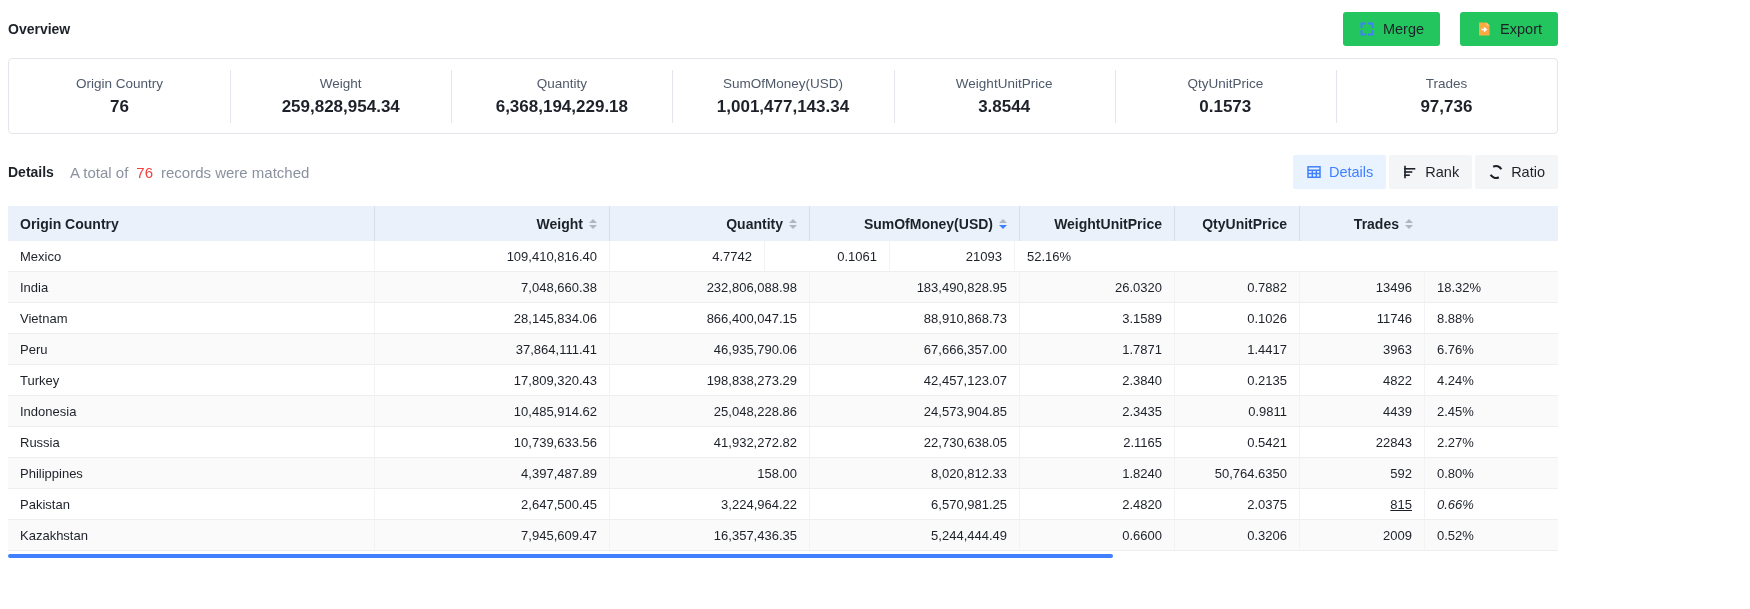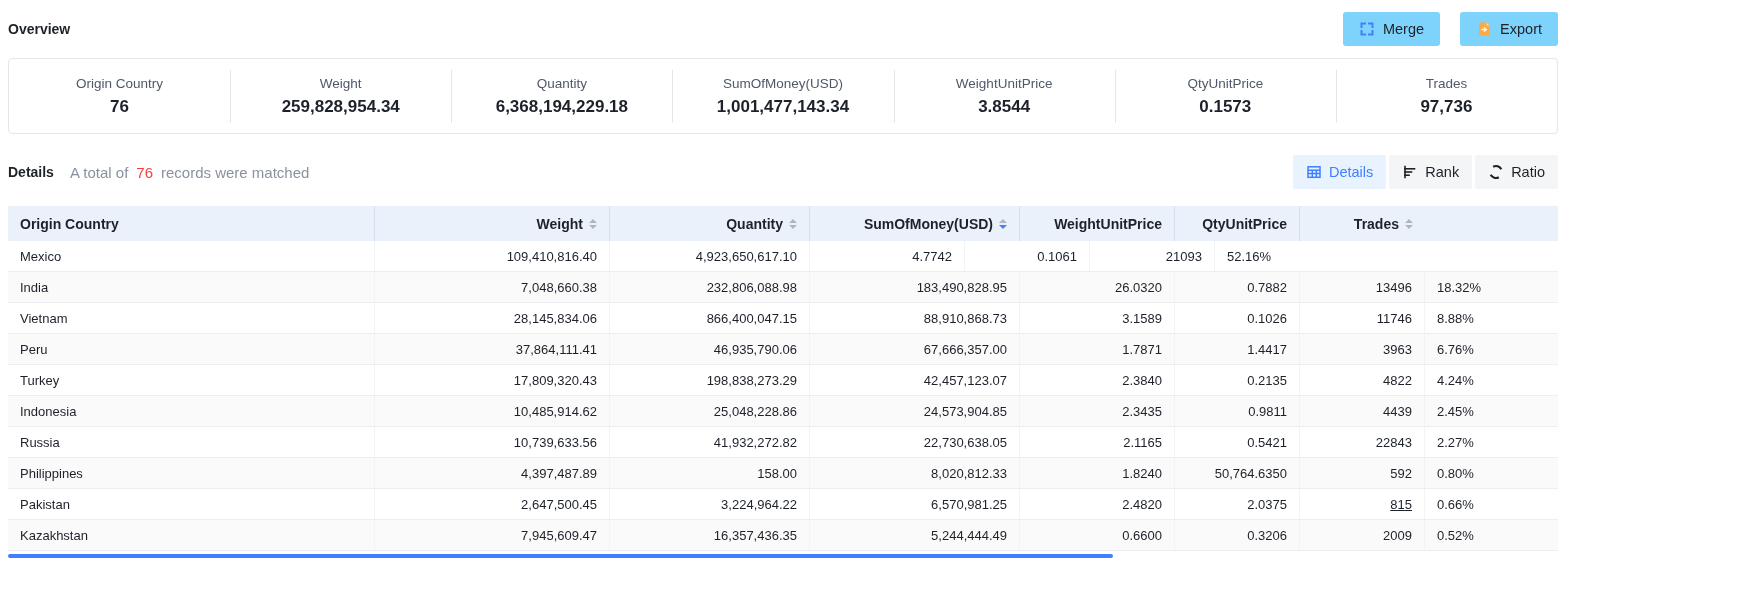--- a/index.html
+++ b/index.html
@@ -4,21 +4,21 @@
 <style>
   * { margin:0; padding:0; box-sizing:border-box; }
   html,body { width:1750px; height:609px; overflow:hidden; background:#fff;
     font-family:"Liberation Sans","DejaVu Sans",sans-serif; color:#1d2129; }
   .page { width:1558px; padding-left:8px; }
 
   
   .topbar { height:58px; display:flex; align-items:center; justify-content:space-between; }
   .section-title { font-size:14px; font-weight:700; color:#1d2129; }
   .topbar-actions { display:flex; gap:20px; }
-  .btn { border:none; cursor:pointer; background:#7dd3fc; border-radius:3px; height:34px;
+  .btn { border:none; cursor:pointer; background:#22c55e; border-radius:3px; height:34px;
     padding:0 16px; font-size:14.5px; color:#1d2129; display:inline-flex; align-items:center; gap:8px;
     font-family:inherit; }
   .ico { display:inline-flex; align-items:center; }
 
   
   .overview-card { border:1px solid #e5e6eb; border-radius:4px; height:76px; display:flex; align-items:center; }
   .stat { flex:1; text-align:center; position:relative; }
   .stat + .stat::before { content:""; position:absolute; left:0; top:-6px; bottom:-6px; width:1px; background:#e5e6eb; }
   .stat-label { font-size:13.5px; color:#4e5969; }
   .stat-value { font-size:17px; font-weight:700; margin-top:6px; color:#1d2129; }
@@ -196,21 +196,20 @@
           <span class="sorter ">
             <i class="caret-up"></i>
             <i class="caret-down"></i>
           </span>
         </div>
       </div>
     <div class="tbody" id="tableBody">
         <div class="tr">
           <div class="td align-left" style="width: 367px;">Mexico</div>
           <div class="td align-right" style="width: 235px;">109,410,816.40</div>
-          <div class="td align-right" style="width: 200px;">4,923,650,617.10</div>
           <div class="td align-right" style="width: 155px;">4.7742</div>
           <div class="td align-right" style="width: 125px;">0.1061</div>
           <div class="td align-right" style="width: 125px;">21093</div>
           <div class="td align-left" style="width: 133px;">52.16%</div>
         </div>
         <div class="tr">
           <div class="td align-left" style="width: 367px;">India</div>
           <div class="td align-right" style="width: 235px;">7,048,660.38</div>
           <div class="td align-right" style="width: 200px;">232,806,088.98</div>
           <div class="td align-right" style="width: 210px;">183,490,828.95</div>
@@ -280,21 +279,21 @@
           <div class="td align-left" style="width: 133px;">0.80%</div>
         </div>
         <div class="tr">
           <div class="td align-left" style="width: 367px;">Pakistan</div>
           <div class="td align-right" style="width: 235px;">2,647,500.45</div>
           <div class="td align-right" style="width: 200px;">3,224,964.22</div>
           <div class="td align-right" style="width: 210px;">6,570,981.25</div>
           <div class="td align-right" style="width: 155px;">2.4820</div>
           <div class="td align-right" style="width: 125px;">2.0375</div>
           <div class="td align-right" style="width: 125px; text-decoration: underline;">815</div>
-          <div class="td align-left" style="width: 133px;">0.66%</div>
+          <div class="td align-left" style="width: 133px; font-style: italic;">0.66%</div>
         </div>
         <div class="tr">
           <div class="td align-left" style="width: 367px;">Kazakhstan</div>
           <div class="td align-right" style="width: 235px;">7,945,609.47</div>
           <div class="td align-right" style="width: 200px;">16,357,436.35</div>
           <div class="td align-right" style="width: 210px;">5,244,444.49</div>
           <div class="td align-right" style="width: 155px;">0.6600</div>
           <div class="td align-right" style="width: 125px;">0.3206</div>
           <div class="td align-right" style="width: 125px;">2009</div>
           <div class="td align-left" style="width: 133px;">0.52%</div>

